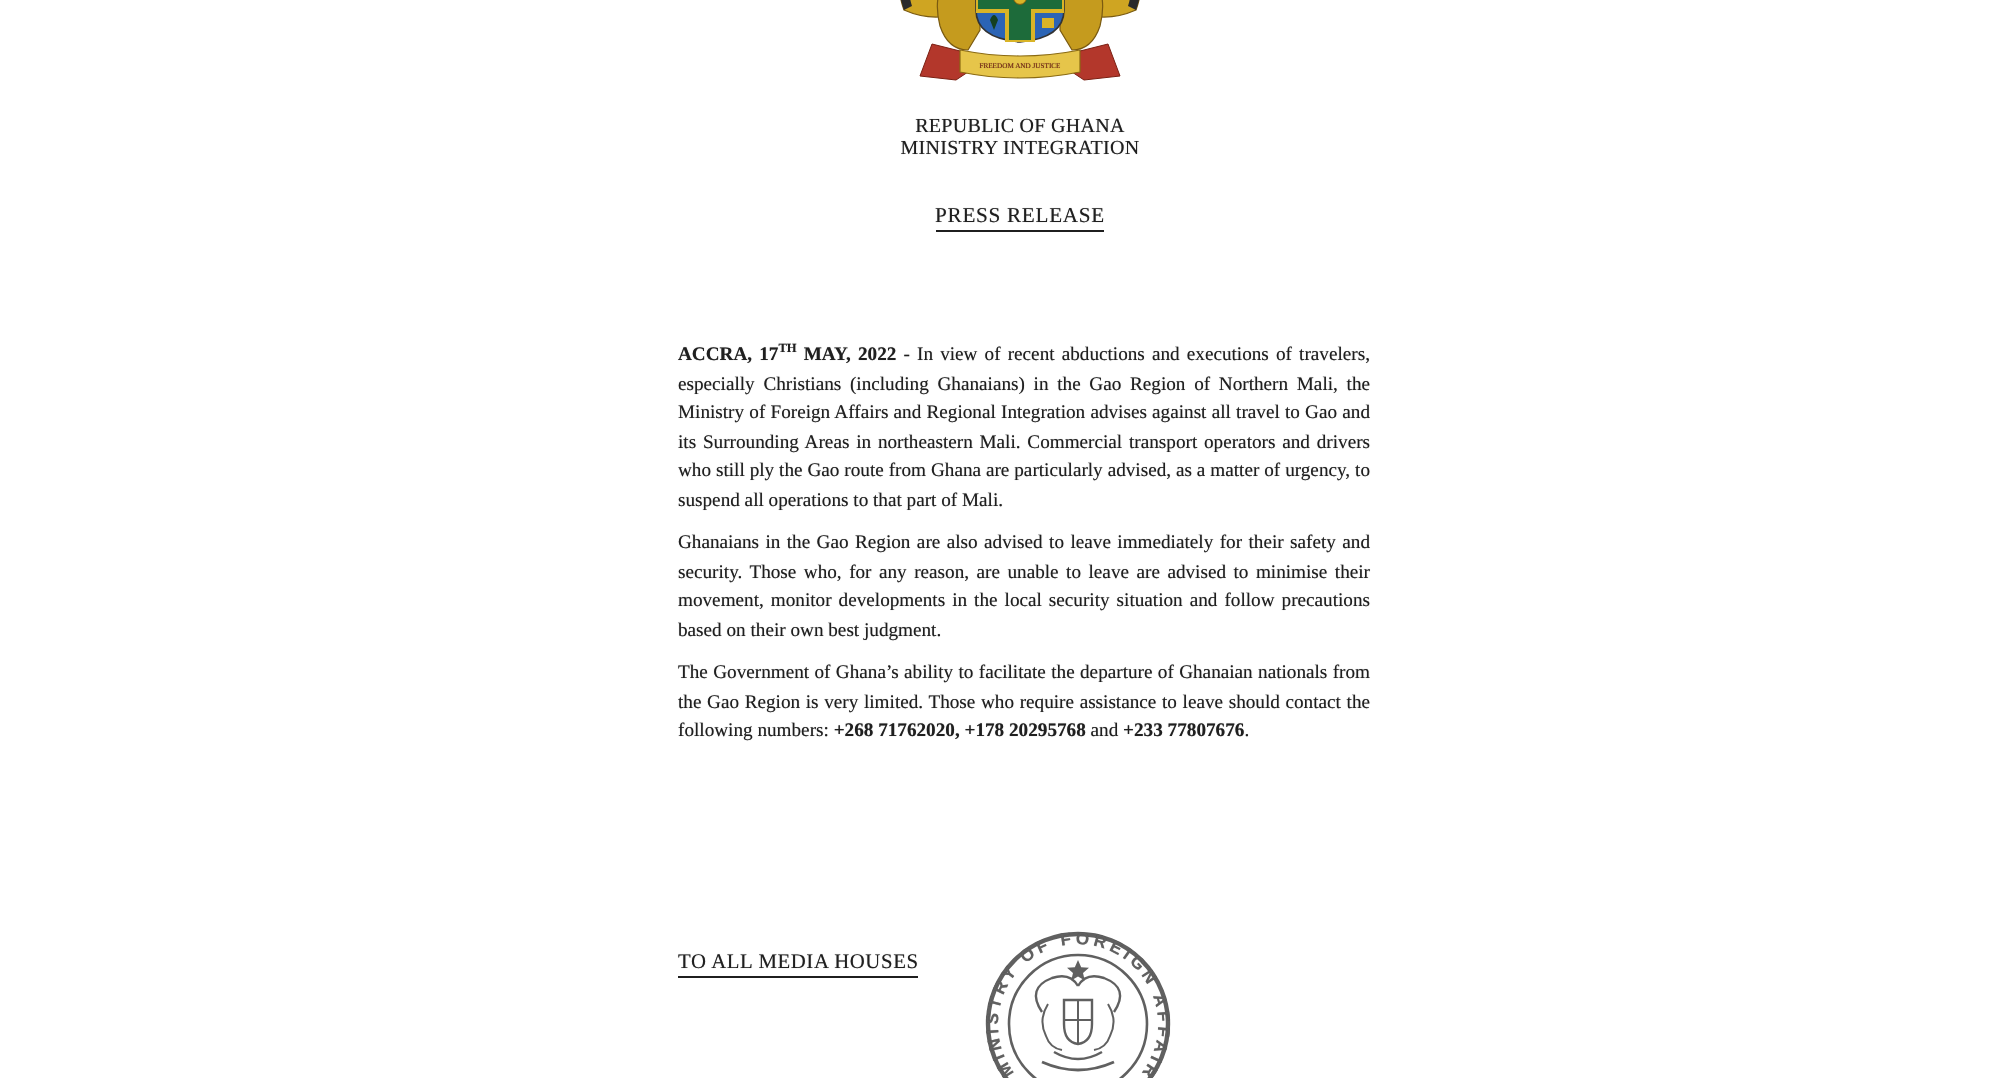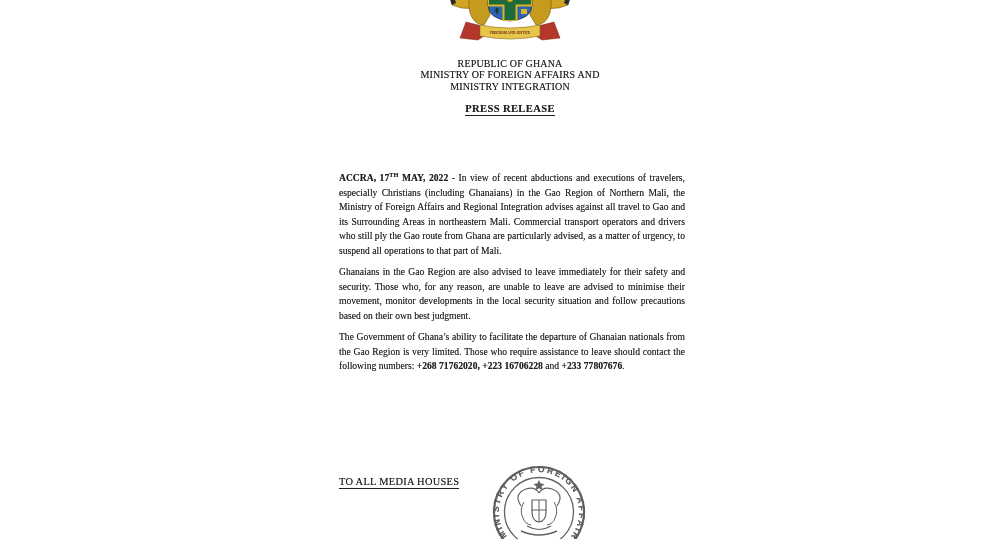--- a/index.html
+++ b/index.html
@@ -3,21 +3,21 @@
 <meta charset="utf-8">
 <style>
   html,body{margin:0;padding:0;background:#ffffff;}
   .page{
     position:relative;width:1000px;height:539px;background:#ffffff;overflow:hidden;
     font-family:"Liberation Serif","DejaVu Serif",serif;color:#1f1f1f;
     text-shadow:0 0 .35px rgba(25,25,25,.55);
   }
   .center-col{position:absolute;left:260px;width:500px;text-align:center;}
   .org{top:58px;font-size:10px;line-height:11.4px;letter-spacing:.15px;}
-  .press{top:103px;font-size:10.6px;font-weight:bold;letter-spacing:.35px;}
+  .press{top:103px;font-size:10.6px;font-weight:normal;letter-spacing:.35px;}
   .press .u{border-bottom:1.3px solid #1f1f1f;padding-bottom:.5px;}
   .doc-title{top:127px;font-size:10.8px;font-weight:bold;line-height:15.6px;letter-spacing:.25px;}
   .doc-title .u{border-bottom:1.3px solid #1f1f1f;padding-bottom:.5px;}
   .body-text{position:absolute;left:339px;top:171px;width:346px;font-size:9.6px;line-height:14.6px;text-align:justify;}
   .body-text p{margin:0 0 6.5px 0;}
   .body-text sup{font-size:6.3px;line-height:0;vertical-align:super;}
   .media{position:absolute;left:339px;top:476px;font-size:10.4px;font-weight:normal;letter-spacing:.3px;}
   .media .u{border-bottom:1.3px solid #1f1f1f;padding-bottom:.5px;}
   .arms{position:absolute;left:444px;top:-47px;width:132px;height:90px;}
   .stamp{position:absolute;left:491px;top:464px;width:96px;height:96px;opacity:.86;}
@@ -52,33 +52,32 @@
     <circle cx="66" cy="46" r="3.2" fill="#d9b427" stroke="#7a5a10" stroke-width="0.5"></circle>
 
     <path d="M38,73 L22,69 L16,85 L34,87 L40,83 Z" fill="#b3372b" stroke="#7a1f12" stroke-width="0.5"></path>
     <path d="M94,73 L110,69 L116,85 L98,87 L92,83 Z" fill="#b3372b" stroke="#7a1f12" stroke-width="0.5"></path>
     <path d="M36,72 Q66,78 96,72 L96,83 Q66,89 36,83 Z" fill="#e6c54a" stroke="#8a6a12" stroke-width="0.6"></path>
     <text x="66" y="81" text-anchor="middle" font-size="3.6" font-family="Liberation Serif, serif" fill="#7a1f12">FREEDOM AND JUSTICE</text>
   </svg>
 
   <div class="center-col org">
     <div>REPUBLIC OF GHANA</div>
-    <div>MINISTRY OF FOREIGN AFFAIRS AND</div>
     <div>MINISTRY INTEGRATION</div>
   </div>
 
   <div class="center-col press">
     <span class="u">PRESS RELEASE</span>
   </div>
 
 
   <div class="body-text">
     <p><strong><span>ACCRA, 17</span><sup>TH</sup><span> MAY, 2022</span></strong><span> - </span><span>In view of recent abductions and executions of travelers, especially Christians (including Ghanaians) in the Gao Region of Northern Mali, the Ministry of Foreign Affairs and Regional Integration advises against all travel to Gao and its Surrounding Areas in northeastern Mali. Commercial transport operators and drivers who still ply the Gao route from Ghana are particularly advised, as a matter of urgency, to suspend all operations to that part of Mali.</span></p>
     <p>Ghanaians in the Gao Region are also advised to leave immediately for their safety and security. Those who, for any reason, are unable to leave are advised to minimise their movement, monitor developments in the local security situation and follow precautions based on their own best judgment.</p>
-    <p><span>The Government of Ghana’s ability to facilitate the departure of Ghanaian nationals from the Gao Region is very limited. Those who require assistance to leave should contact the following numbers: </span><strong>+268 71762020,</strong><span> </span><strong>+223 16706228</strong><span> and </span><strong>+233 77807676</strong><span>.</span></p>
+    <p><span>The Government of Ghana’s ability to facilitate the departure of Ghanaian nationals from the Gao Region is very limited. Those who require assistance to leave should contact the following numbers: </span><strong>+268 71762020,</strong><span> </span><strong>+178 20295768</strong><span> and </span><strong>+233 77807676</strong><span>.</span></p>
   </div>
 
   <div class="media">
     <span class="u">TO ALL MEDIA HOUSES</span>
   </div>
 
   <svg class="stamp" viewBox="0 0 96 96" aria-hidden="true">
     <circle cx="48" cy="48" r="45" fill="none" stroke="#474747" stroke-width="2.2"></circle>
     <circle cx="48" cy="48" r="34.5" fill="none" stroke="#474747" stroke-width="1.3"></circle>
     <path id="stamp-arc" d="M 17.5,74 A 40,40 0 1 1 78.5,74" fill="none"></path>

